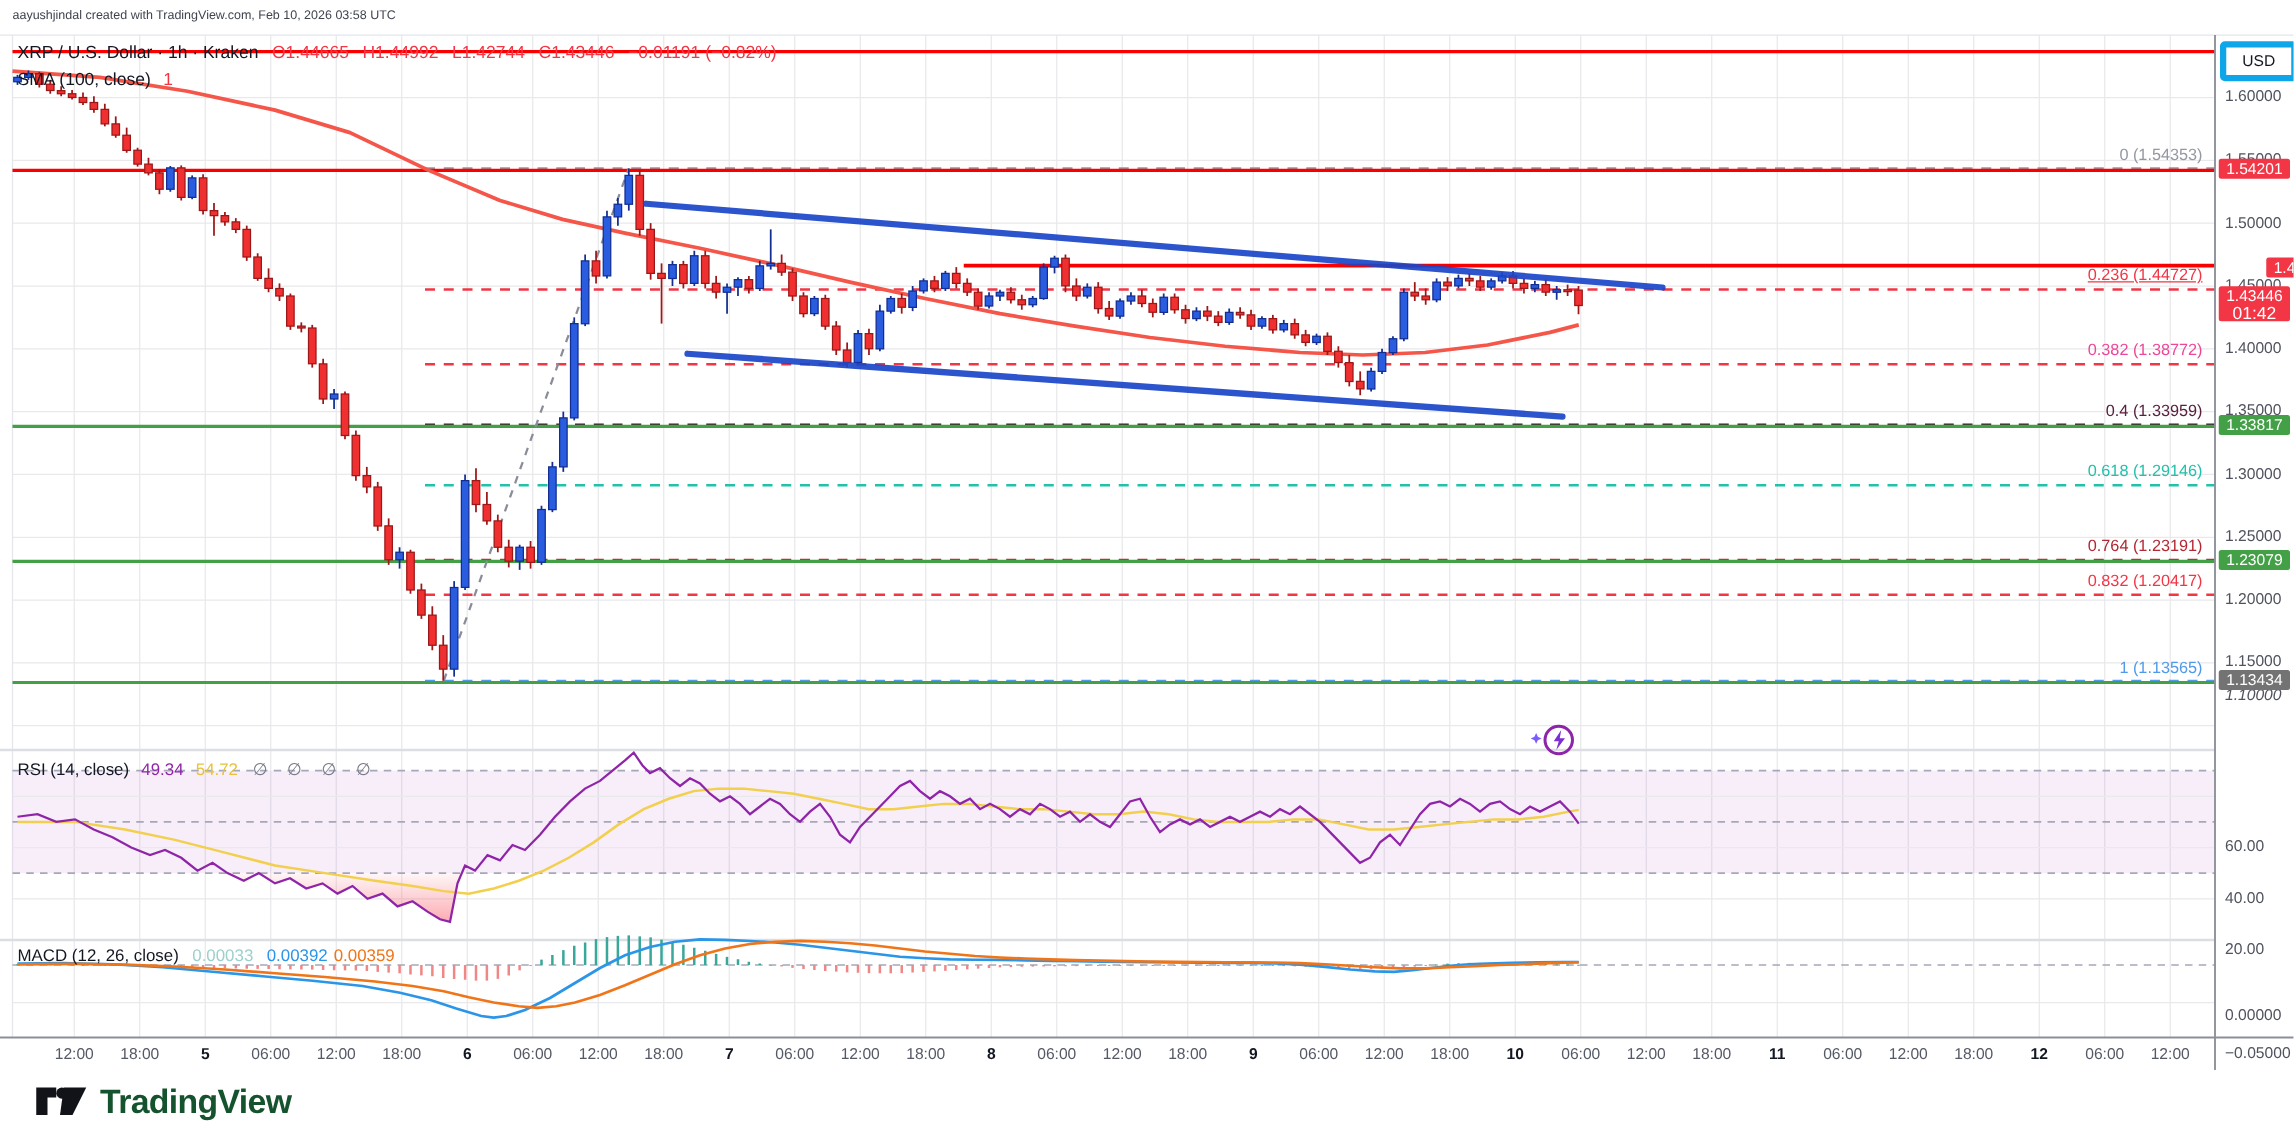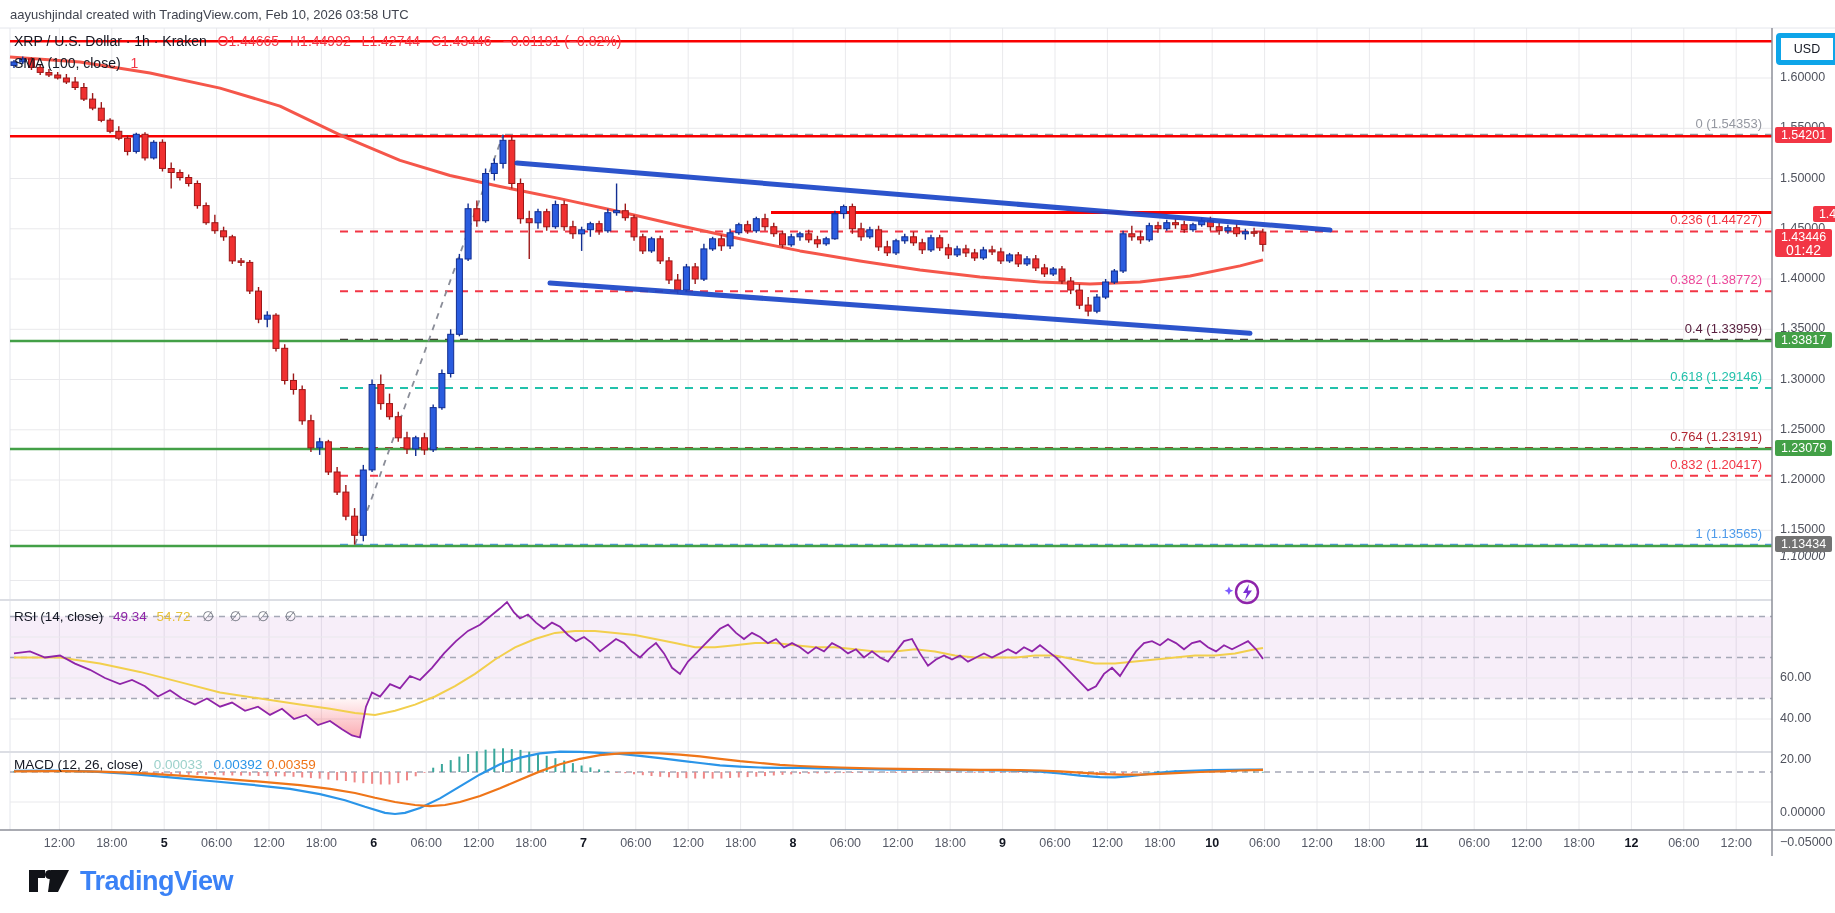--- a/index.html
+++ b/index.html
@@ -1,20 +1,20 @@
 <!DOCTYPE html>
 <html><head>
 <meta charset="utf-8">
 <style>
   html,body{margin:0;padding:0;background:#ffffff;}
   #app{position:relative;width:1835px;height:913px;background:#ffffff;overflow:hidden;
        font-family:"Liberation Sans","DejaVu Sans",sans-serif;}
   #chart-svg{position:absolute;left:0;top:0;}
   .abs{position:absolute;}
-  #attribution{left:10px;top:7px;font-size:13px;color:#40444f;}
+  #attribution{left:10px;top:7px;font-size:10px;color:#40444f;}
   #symbol-header{left:14px;top:33px;font-size:14px;color:#131722;white-space:nowrap;}
   #symbol-header .val{color:#f23645;margin-left:7px;}
   #sma-header{left:14px;top:55px;font-size:14px;color:#131722;}
   #sma-header .val{color:#f23645;margin-left:6px;}
   #rsi-header{left:14px;top:608px;font-size:13.5px;color:#131722;}
   #rsi-header .v1{color:#8f24a8;margin-left:6px;}
   #rsi-header .v2{color:#e7c23a;margin-left:6px;}
   #rsi-header .emp{color:#787b86;margin-left:8px;letter-spacing:6px;}
   #macd-header{left:14px;top:757px;font-size:13.5px;color:#131722;}
   #macd-header .hv{color:#9cd1cb;margin-left:7px;}
@@ -23,21 +23,21 @@
   .ptick{position:absolute;left:1780px;font-size:12.5px;color:#50535e;}
   .stick{position:absolute;left:1780px;font-size:12.5px;color:#50535e;margin-top:41px;}
   .ttick{position:absolute;top:836px;font-size:12.5px;color:#555966;transform:translateX(-50%);}
   .ttick.day{color:#131722;font-weight:bold;}
   .fiblab{position:absolute;right:73px;font-size:13px;white-space:nowrap;}
   .tag{position:absolute;left:1775px;width:57px;color:#fff;font-size:12.5px;text-align:center;
        border-radius:2px;padding:1px 0;}
   .tag .sub{font-size:14px;line-height:12px;}
   #usd-btn{left:1776px;top:33px;width:52px;height:22px;border:5px solid #0ea5e9;border-radius:4px;
        font-size:12.5px;color:#131722;display:flex;align-items:center;justify-content:center;background:#fff;}
-  #logo{left:28px;top:864px;display:flex;align-items:center;gap:10px;color:#3b82f6;}
+  #logo{left:28px;top:864px;display:flex;align-items:center;gap:10px;color:#14532d;}
   #logo .word{font-size:27px;font-weight:bold;letter-spacing:-0.5px;}
 </style>
 </head>
 <body>
 
 <div id="app">
   <svg id="chart-svg" width="1835" height="913">
       <line x1="59.4" y1="28" x2="59.4" y2="830" stroke="#e9e9ec" stroke-width="1"></line>
       <line x1="111.8" y1="28" x2="111.8" y2="830" stroke="#e9e9ec" stroke-width="1"></line>
       <line x1="164.2" y1="28" x2="164.2" y2="830" stroke="#e9e9ec" stroke-width="1"></line>
@@ -641,21 +641,21 @@
       <div class="ttick day" style="left: 1421.8px;">11</div>
       <div class="ttick" style="left: 1474.2px;">06:00</div>
       <div class="ttick" style="left: 1526.6px;">12:00</div>
       <div class="ttick" style="left: 1579px;">18:00</div>
       <div class="ttick day" style="left: 1631.4px;">12</div>
       <div class="ttick" style="left: 1683.8px;">06:00</div>
       <div class="ttick" style="left: 1736.2px;">12:00</div>
     </div>
   <div id="fib-labels">
       <div class="fiblab" style="color: rgb(149, 152, 161); top: 115.752px;">0 (1.54353)</div>
-      <div class="fiblab" style="color: rgb(242, 54, 69); top: 212.494px;">0.236 (1.44727)</div>
+      <div class="fiblab" style="color: rgb(242, 54, 69); top: 212.494px; text-decoration: underline;">0.236 (1.44727)</div>
       <div class="fiblab" style="color: #ec4899; top: 272.341px;">0.382 (1.38772)</div>
       <div class="fiblab" style="color: rgb(89, 32, 63); top: 320.712px;">0.4 (1.33959)</div>
       <div class="fiblab" style="color: rgb(34, 193, 171); top: 369.083px;">0.618 (1.29146)</div>
       <div class="fiblab" style="color: rgb(178, 40, 51); top: 428.93px;">0.764 (1.23191)</div>
       <div class="fiblab" style="color: rgb(242, 54, 69); top: 456.809px;">0.832 (1.20417)</div>
       <div class="fiblab" style="color: rgb(79, 155, 234); top: 525.672px;">1 (1.13565)</div>
     </div>
   <div id="price-tags">
       <div class="tag" style="background: rgb(242, 54, 69); top: 126.78px;">
         <div>1.54201</div>

